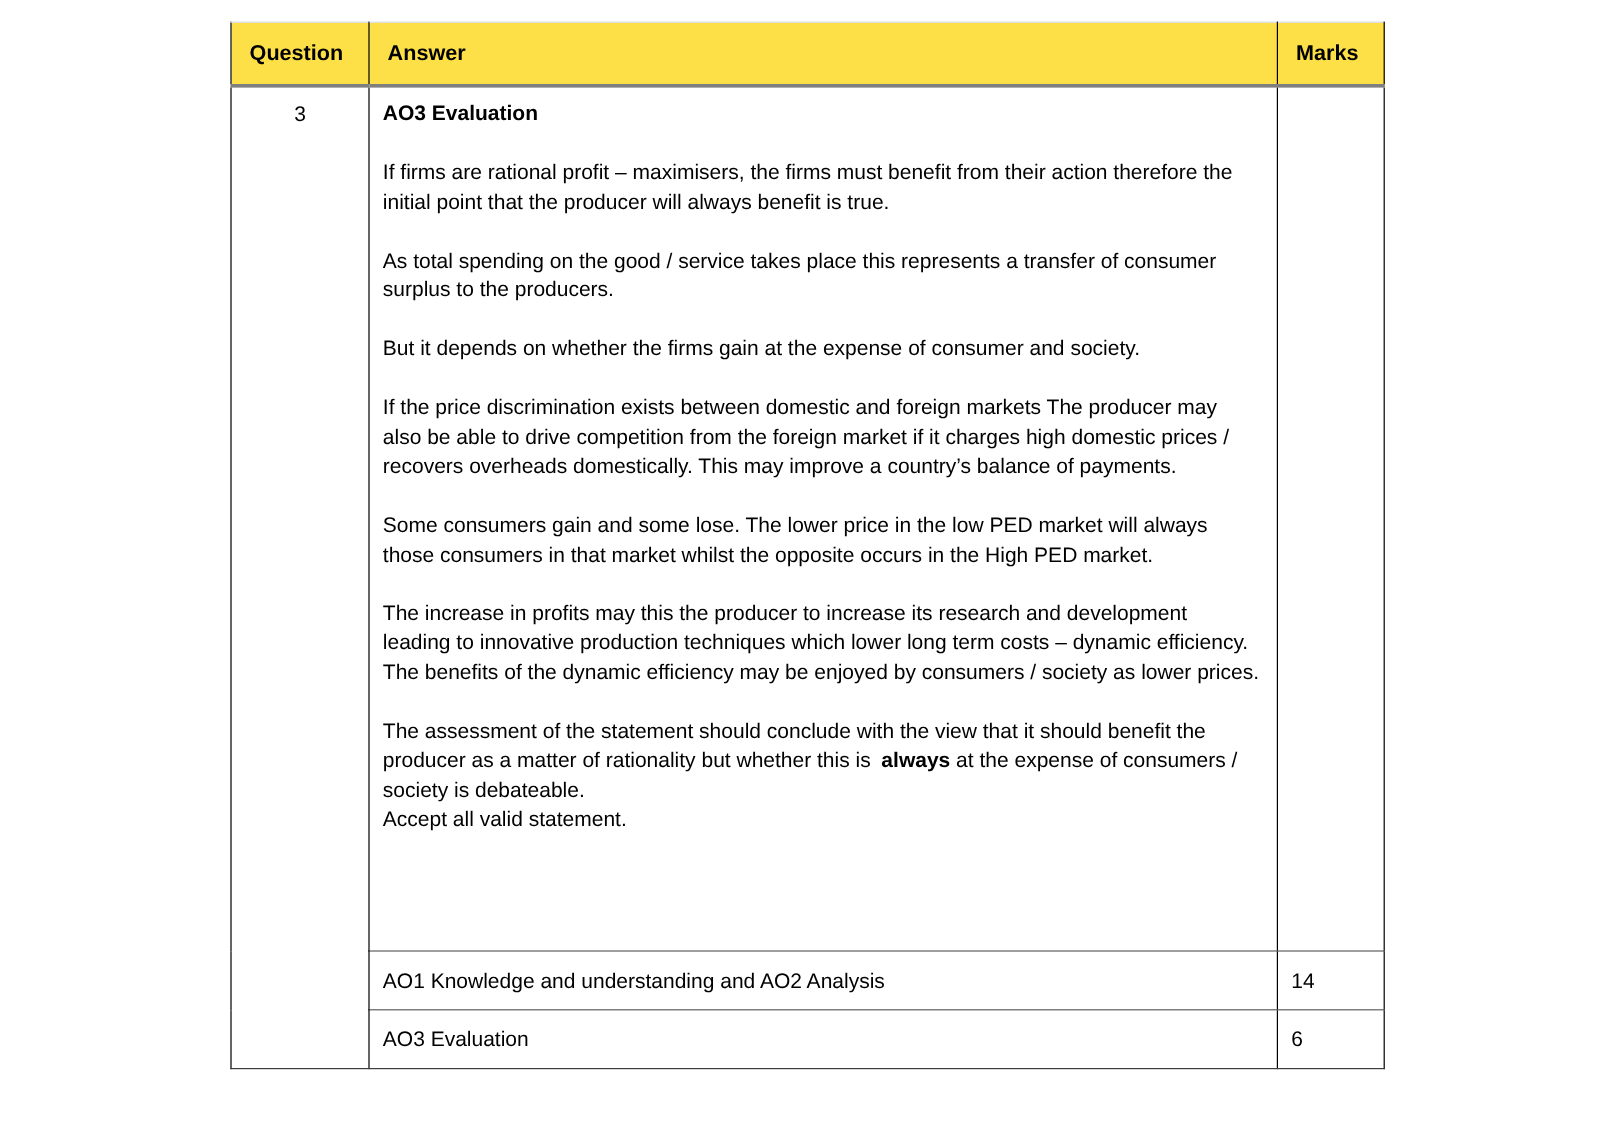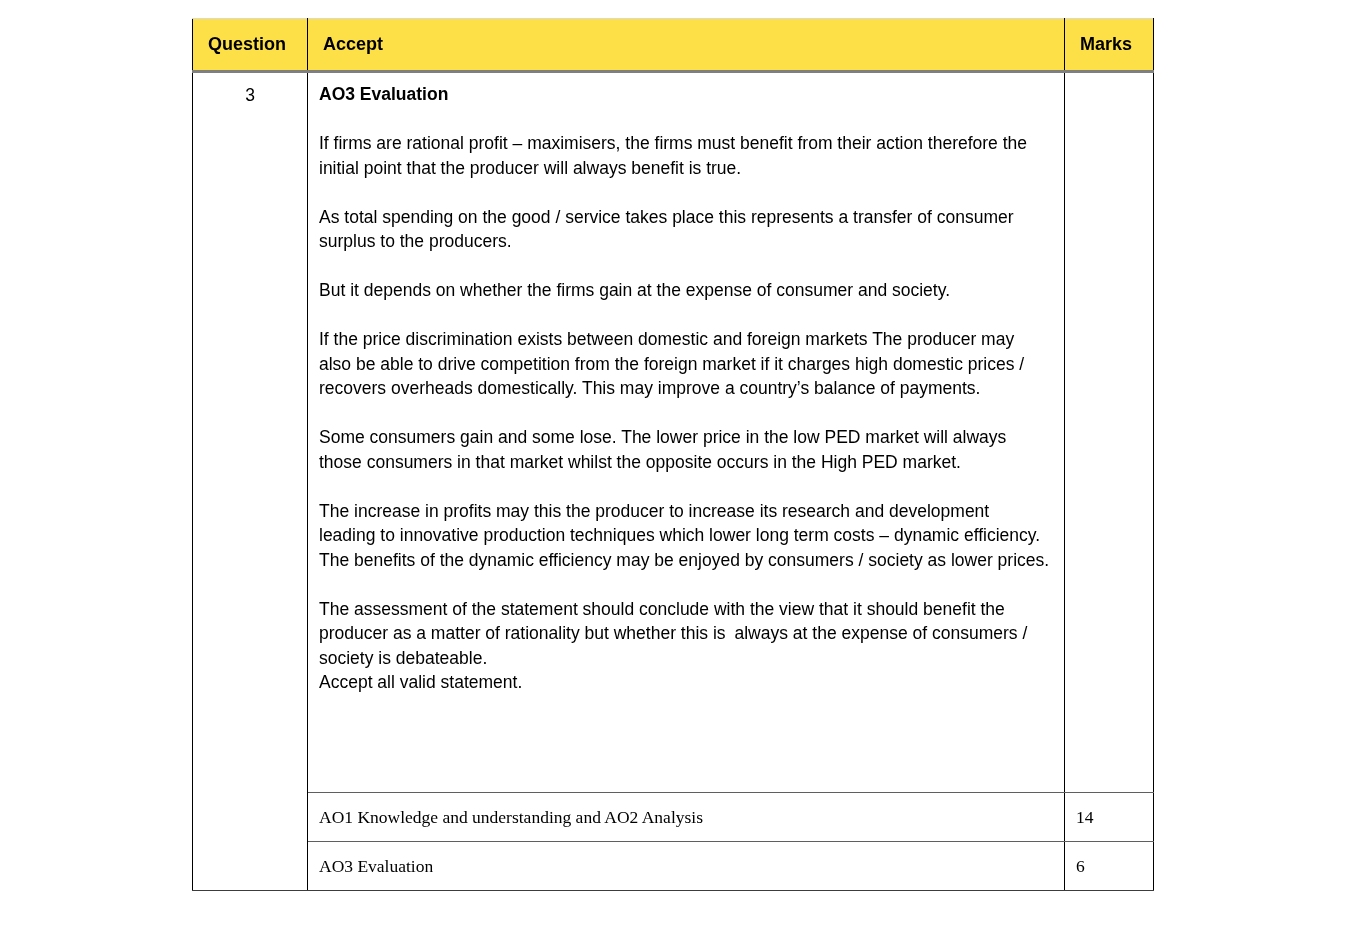--- a/index.html
+++ b/index.html
@@ -60,28 +60,27 @@
   td.answer-cell p {
     margin: 0 0 24.5px 0;
   }
   td.answer-cell p.heading {
     font-weight: bold;
   }
   td.answer-cell p.final {
     margin-bottom: 0;
   }
   .always-bold {
-    font-weight: normal;
+    font-weight: bold;
     margin-left: 4px;
   }
   tr.ao-row td {
     height: 49px;
     vertical-align: middle;
     padding: 0 10px 0 11px;
-    font-family: Liberation Serif, serif;
   }
   tr.ao-row:last-child td {
     border-bottom: 1px solid #3c3c3c;
   }
   td.marks-cell {
     vertical-align: middle;
     padding-left: 11px;
   }
   td.marks-cell.empty-top {
     vertical-align: top;
@@ -93,21 +92,21 @@
 <div class="page">
   <table class="mark-scheme">
     <colgroup>
       <col style="width:115px">
       <col style="width:757px">
       <col style="width:89px">
     </colgroup>
     <thead>
       <tr>
         <th>Question</th>
-        <th>Accept</th>
+        <th>Answer</th>
         <th>Marks</th>
       </tr>
     </thead>
     <tbody>
       <tr>
         <td class="question-cell" rowspan="3">3</td>
         <td class="answer-cell">
           <p class="heading">AO3 Evaluation</p>
           <p>If firms are rational profit – maximisers, the firms must benefit from their action therefore the initial point that the producer will always benefit is true.</p>
           <p>As total spending on the good / service takes place this represents a transfer of consumer surplus to the producers.</p>

